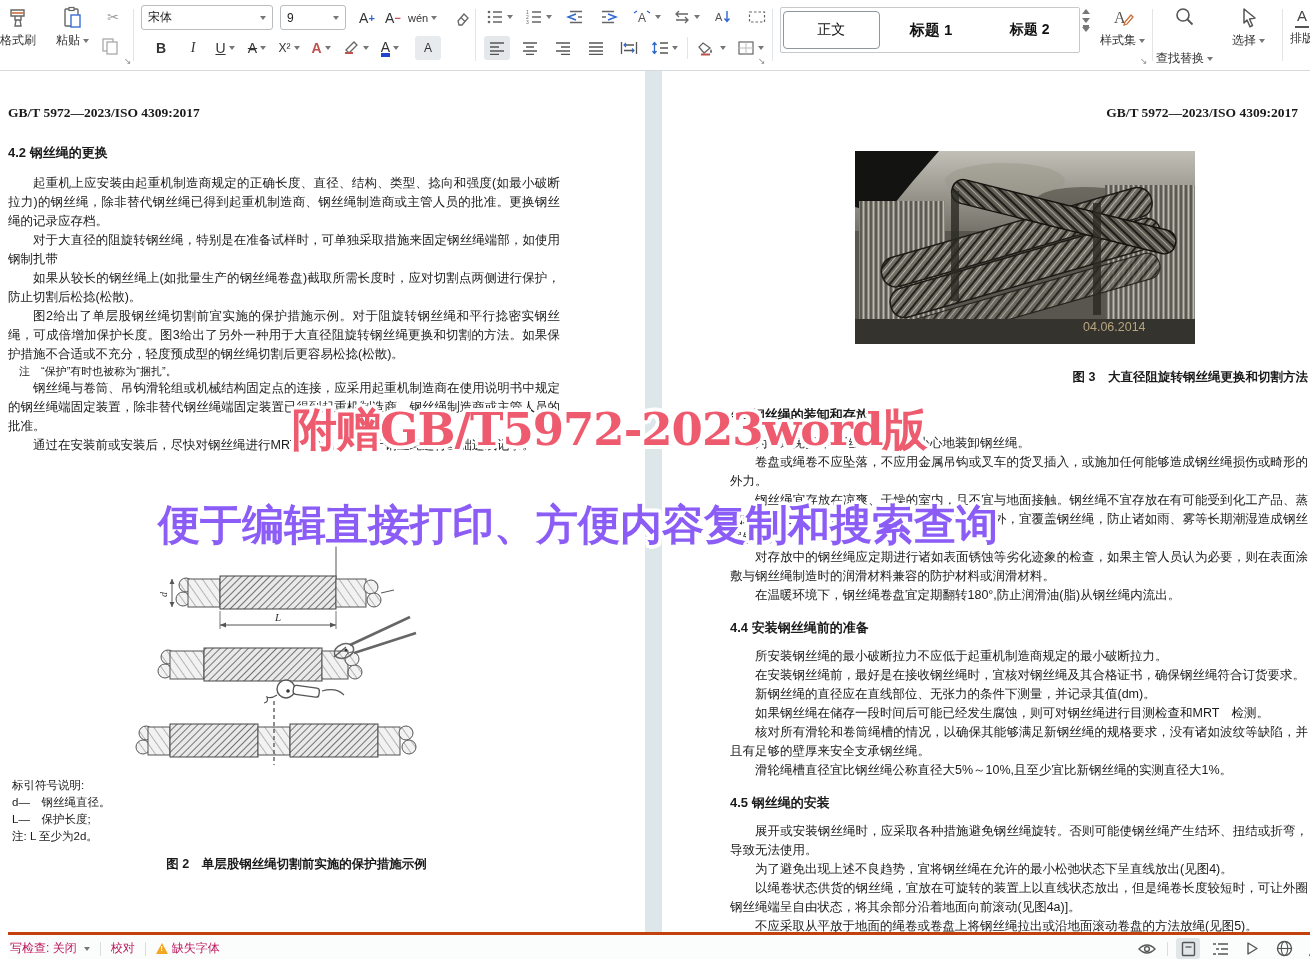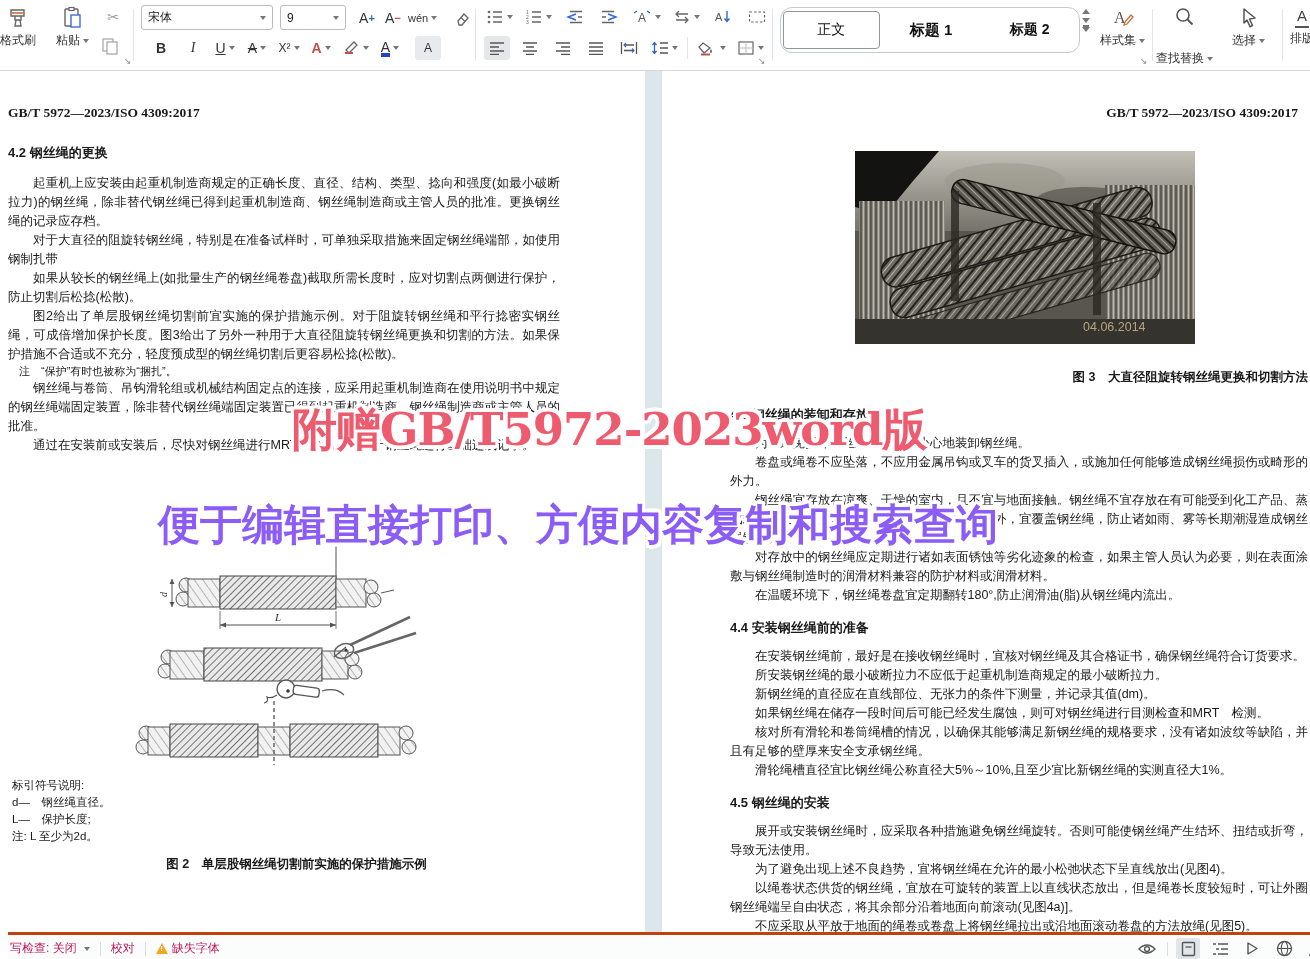--- a/index.html
+++ b/index.html
@@ -18,21 +18,21 @@
   .combo{display:flex;align-items:center;justify-content:space-between;height:23px;
     border:1px solid #b9bdc0;border-radius:3px;background:#fff;font-size:12px;color:#222;
     padding:0 6px;}
   .tbtn{display:inline-flex;align-items:center;justify-content:center;height:24px;min-width:22px;
     padding:0 2px;font-size:14px;color:#333;border-radius:3px;}
   .tbtn.sel{background:#e4e8ea;}
   .glyphB{font-weight:bold;} .glyphI{font-style:italic;font-family:"Liberation Serif",serif;}
   .glyphU{text-decoration:underline;} .glyphS{text-decoration:line-through;}
   .sup{font-size:12px;} .launcher{position:absolute;font-size:9px;color:#8a8f93;}
   .gallery{position:absolute;left:780px;top:7px;width:298px;height:44px;border:1px solid #c7cacc;
-    border-radius:12px;background:#fff;display:flex;align-items:stretch;}
+    border-radius:2px;background:#fff;display:flex;align-items:stretch;}
   .gal-item{flex:1;display:flex;align-items:center;justify-content:center;font-size:14px;
     color:#111;margin:3px 2px;border-radius:4px;}
   .gal-item.sel{border:1px solid #8f979b;}
   .gal-h{font-weight:bold;font-size:15px;}
   .gal-arrows{position:absolute;left:1082px;top:9px;display:flex;flex-direction:column;gap:4px;align-items:center;}
   .garrow{width:0;height:0;border-left:4px solid transparent;border-right:4px solid transparent;}
   .garrow.up{border-bottom:5px solid #777;} .garrow.dn{border-top:5px solid #777;}
   .garrow.more{border-top:5px solid #777;box-shadow:0 -3px 0 -1px #777;}
   svg.icn{display:block;}
   
@@ -487,22 +487,22 @@
     <p class="caption" style="margin-top:24px;margin-bottom:20px;text-align:right;">图 3　大直径阻旋转钢丝绳更换和切割方法</p>
 
     <div class="h-sec" style="margin-bottom:11px;">4.3  钢丝绳的装卸和存放</div>
     <p>为了避免损坏钢丝绳，宜谨慎小心地装卸钢丝绳。</p>
     <p>卷盘或绳卷不应坠落，不应用金属吊钩或叉车的货叉插入，或施加任何能够造成钢丝绳损伤或畸形的外力。</p>
     <p>钢丝绳宜存放在凉爽、干燥的室内，且不宜与地面接触。钢丝绳不宜存放在有可能受到化工产品、蒸汽或其他腐蚀性介质影响的场所。如果存放在室外，宜覆盖钢丝绳，防止诸如雨、雾等长期潮湿造成钢丝绳锈蚀。</p>
     <p>对存放中的钢丝绳应定期进行诸如表面锈蚀等劣化迹象的检查，如果主管人员认为必要，则在表面涂敷与钢丝绳制造时的润滑材料兼容的防护材料或润滑材料。</p>
     <p>在温暖环境下，钢丝绳卷盘宜定期翻转180°,防止润滑油(脂)从钢丝绳内流出。</p>
 
     <div class="h-sec" style="margin:15px 0 11px 0;">4.4  安装钢丝绳前的准备</div>
+    <p>所安装钢丝绳的最小破断拉力不应低于起重机制造商规定的最小破断拉力。</p>
     <p>在安装钢丝绳前，最好是在接收钢丝绳时，宜核对钢丝绳及其合格证书，确保钢丝绳符合订货要求。</p>
-    <p>所安装钢丝绳的最小破断拉力不应低于起重机制造商规定的最小破断拉力。</p>
     <p>新钢丝绳的直径应在直线部位、无张力的条件下测量，并记录其值(dm)。</p>
     <p>如果钢丝绳在储存一段时间后可能已经发生腐蚀，则可对钢丝绳进行目测检查和MRT　检测。</p>
     <p>核对所有滑轮和卷筒绳槽的情况，以确保其能够满足新钢丝绳的规格要求，没有诸如波纹等缺陷，并且有足够的壁厚来安全支承钢丝绳。</p>
     <p>滑轮绳槽直径宜比钢丝绳公称直径大5%～10%,且至少宜比新钢丝绳的实测直径大1%。</p>
 
     <div class="h-sec" style="margin:15px 0 11px 0;">4.5  钢丝绳的安装</div>
     <p>展开或安装钢丝绳时，应采取各种措施避免钢丝绳旋转。否则可能使钢丝绳产生结环、扭结或折弯，导致无法使用。</p>
     <p>为了避免出现上述不良趋势，宜将钢丝绳在允许的最小松弛状态下呈直线放出(见图4)。</p>
     <p>以绳卷状态供货的钢丝绳，宜放在可旋转的装置上以直线状态放出，但是绳卷长度较短时，可让外圈钢丝绳端呈自由状态，将其余部分沿着地面向前滚动(见图4a)]。</p>
     <p>不应采取从平放于地面的绳卷或卷盘上将钢丝绳拉出或沿地面滚动卷盘的方法放绳(见图5)。</p>

